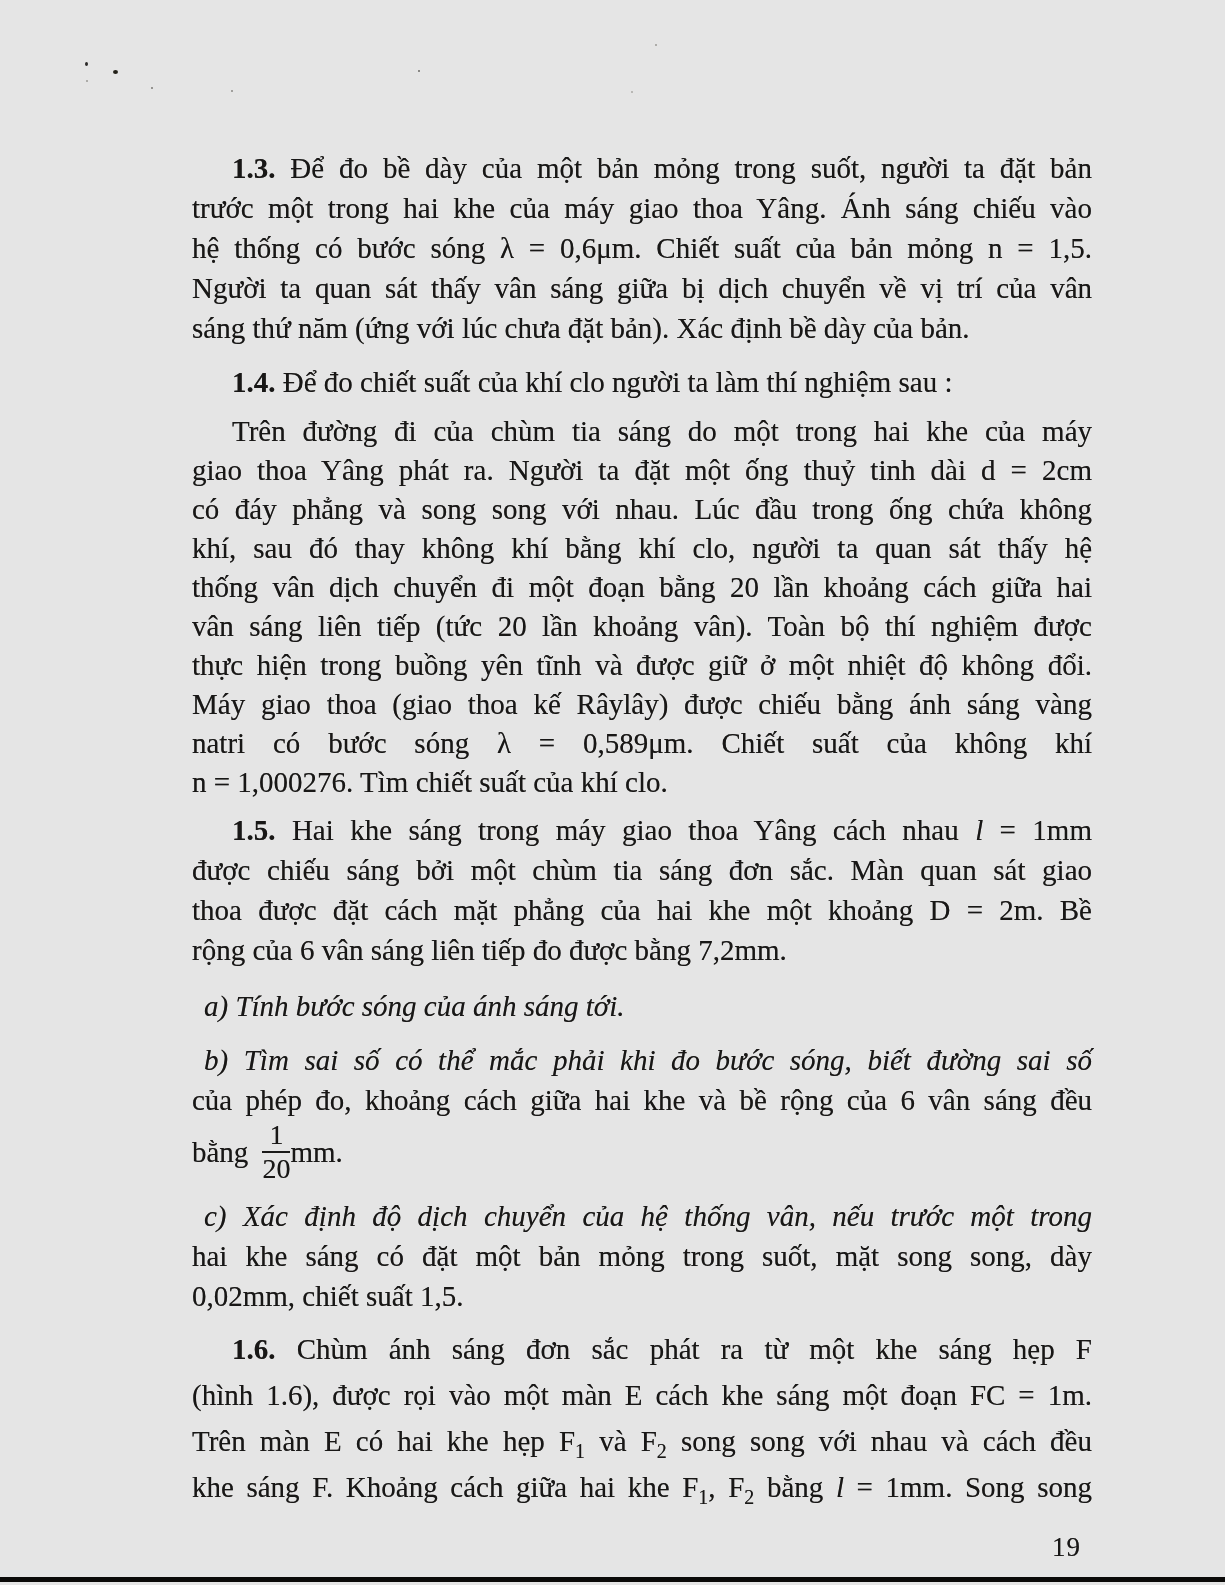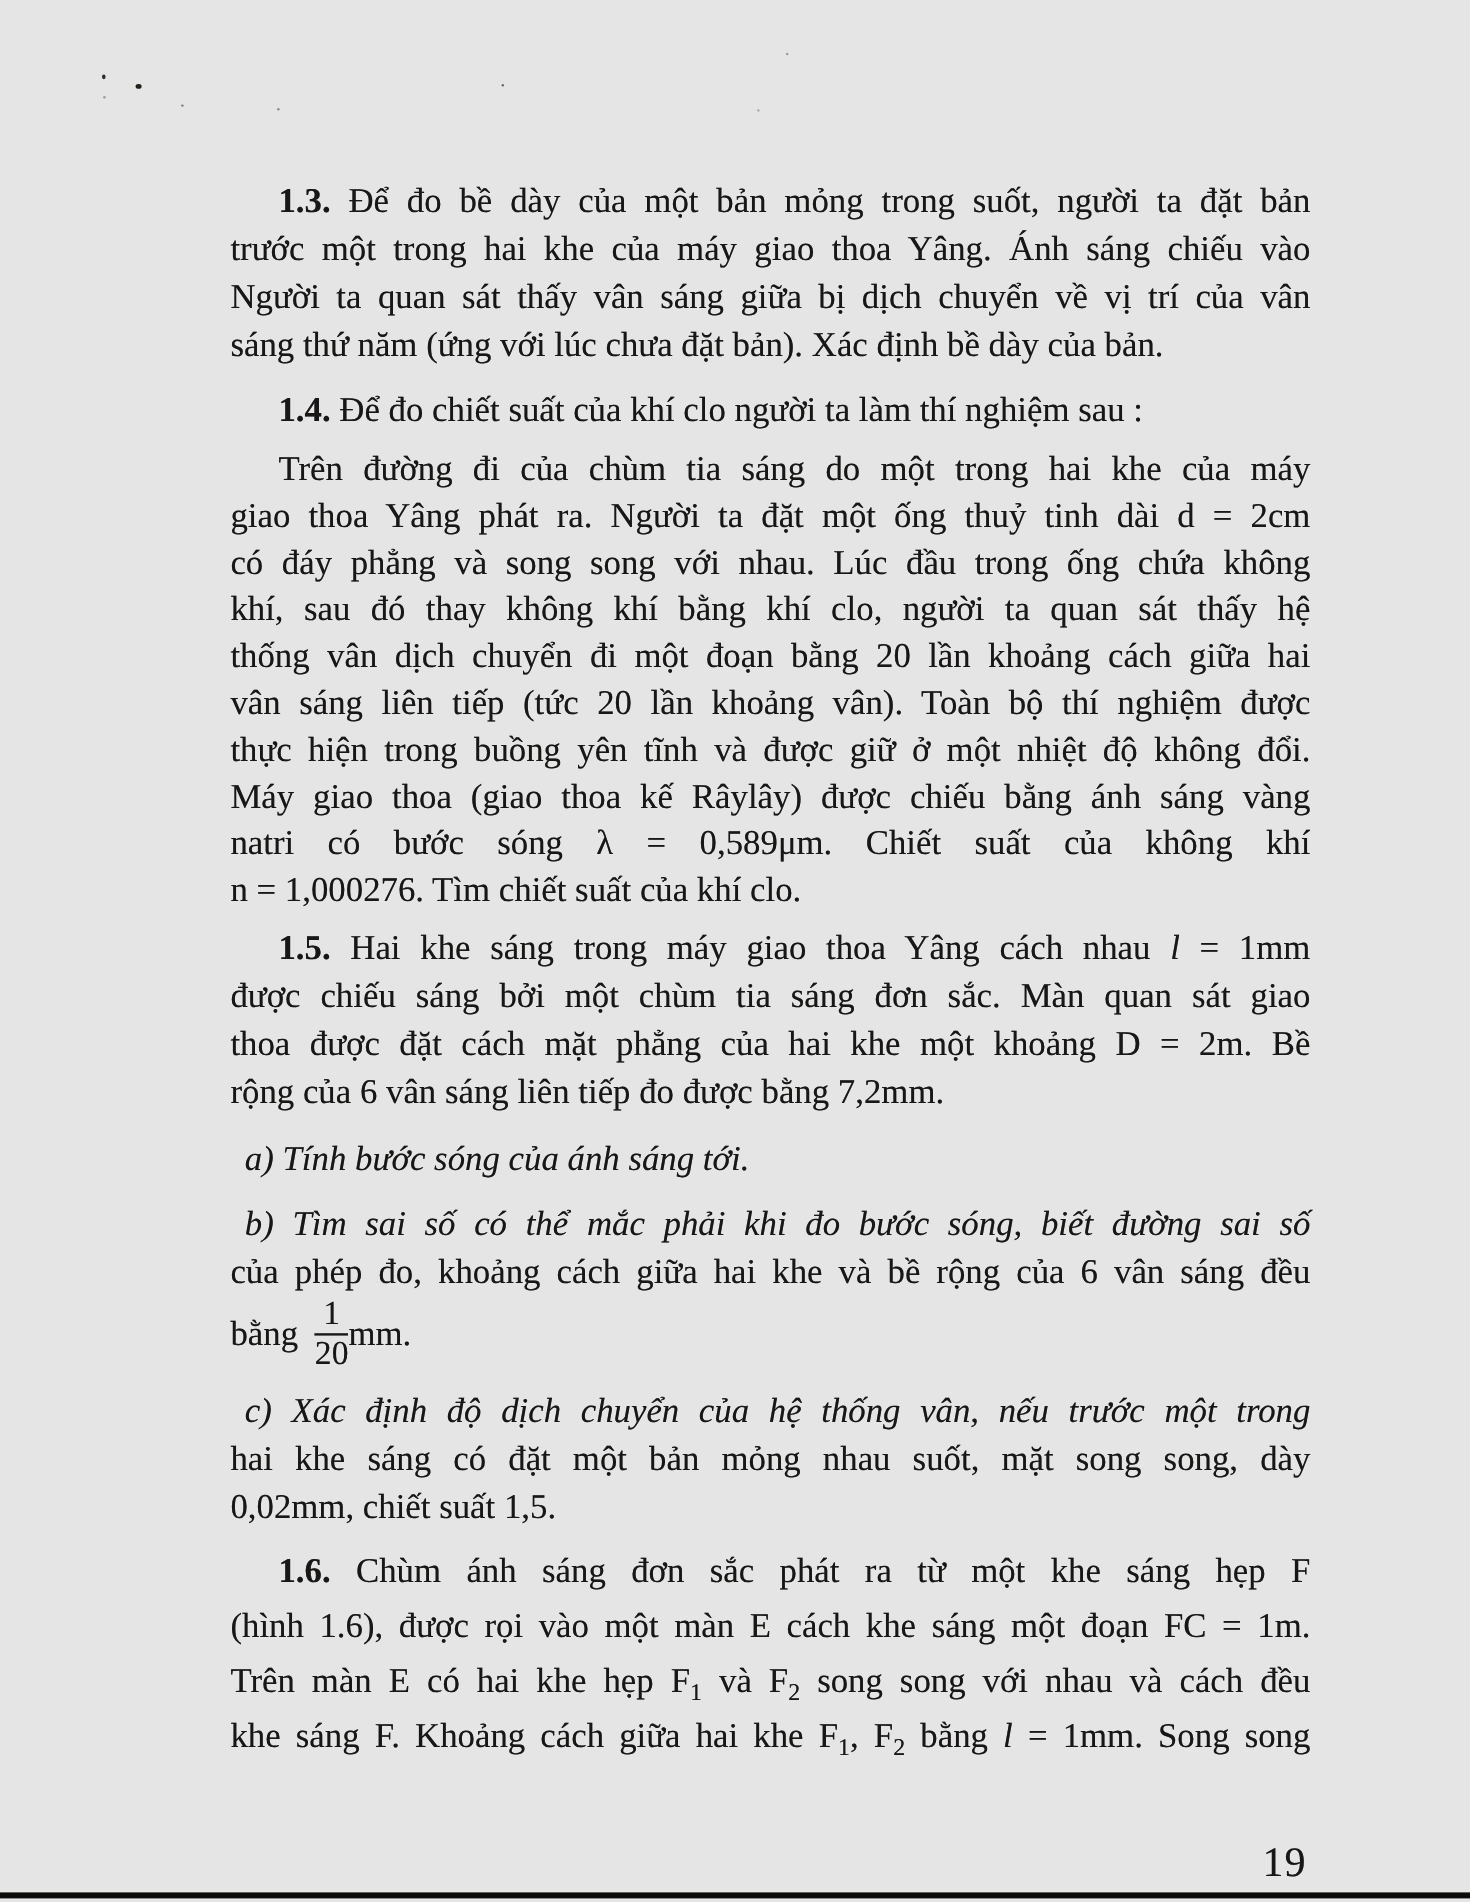--- a/index.html
+++ b/index.html
@@ -33,21 +33,21 @@
   #pc    { margin-top:12px; }
   #p16   { margin-top:10px; line-height:46px; }
   .frac {
     display:inline-flex; flex-direction:column; align-items:center;
     margin-left:14px; font-size:28px; line-height:1.08;
   }
   .fnum { align-self:stretch; text-align:center; border-bottom:2px solid #1a1918; padding:0 2px 1px; }
   .fden { padding-top:1px; }
   .pagenum {
     position:absolute; left:1052px; top:1532px;
-    font-size:35px; letter-spacing:1px;
+    font-size:27px; letter-spacing:1px;
     text-shadow:0 0 0.5px rgba(20,18,16,0.55);
   }
   .bottom-rule {
     position:absolute; left:0; top:1577px; width:1225px; height:5px;
     background:#0b0a09;
   }
   .speck { position:absolute; border-radius:50%; }
   .s1 { left:85px;  top:62px; width:3px; height:4px; background:#2c2a28; }
   .s2 { left:113px; top:70px; width:5px; height:4px; background:#222018; }
   .s3 { left:86px;  top:80px; width:2px; height:2px; background:#9a9894; }
@@ -69,20 +69,21 @@
   <div class="speck s5"></div>
   <div class="speck s6"></div>
   <div class="speck s7"></div>
   <div class="speck s8"></div>
 
   <main class="text-block">
 
     <div class="para" id="p13">
       <div class="line j ind"><span class="num">1.3.</span><span> Để đo bề dày của một bản mỏng trong suốt, người ta đặt bản</span></div>
       <div class="line j">trước một trong hai khe của máy giao thoa Yâng. Ánh sáng chiếu vào</div>
+      <div class="line j">hệ thống có bước sóng λ = 0,6μm. Chiết suất của bản mỏng n = 1,5.</div>
       <div class="line j">Người ta quan sát thấy vân sáng giữa bị dịch chuyển về vị trí của vân</div>
       <div class="line">sáng thứ năm (ứng với lúc chưa đặt bản). Xác định bề dày của bản.</div>
     </div>
 
     <div class="para" id="p14h">
       <div class="line ind"><span class="num">1.4.</span><span> Để đo chiết suất của khí clo người ta làm thí nghiệm sau :</span></div>
     </div>
 
     <div class="para" id="p14b">
       <div class="line j ind">Trên đường đi của chùm tia sáng do một trong hai khe của máy</div>
@@ -117,21 +118,21 @@
       <span>bằng</span>
       <span class="frac">
         <span class="fnum">1</span>
         <span class="fden">20</span>
       </span>
       <span>mm.</span>
     </div>
 
     <div class="para" id="pc">
       <div class="line j ind-sm">c) Xác định độ dịch chuyển của hệ thống vân, nếu trước một trong</div>
-      <div class="line j">hai khe sáng có đặt một bản mỏng nhau suốt, mặt song song, dày</div>
+      <div class="line j">hai khe sáng có đặt một bản mỏng trong suốt, mặt song song, dày</div>
       <div class="line">0,02mm, chiết suất 1,5.</div>
     </div>
 
     <div class="para" id="p16">
       <div class="line j ind"><span class="num">1.6.</span><span> Chùm ánh sáng đơn sắc phát ra từ một khe sáng hẹp F</span></div>
       <div class="line j">(hình 1.6), được rọi vào một màn E cách khe sáng một đoạn FC = 1m.</div>
       <div class="line j"><span>Trên màn E có hai khe hẹp F</span><sub>1</sub><span> và F</span><sub>2</sub><span> song song với nhau và cách đều</span></div>
       <div class="line j"><span>khe sáng F. Khoảng cách giữa hai khe F</span><sub>1</sub><span>, F</span><sub>2</sub><span> bằng </span><span class="vl">l</span><span> = 1mm. Song song</span></div>
     </div>
 

